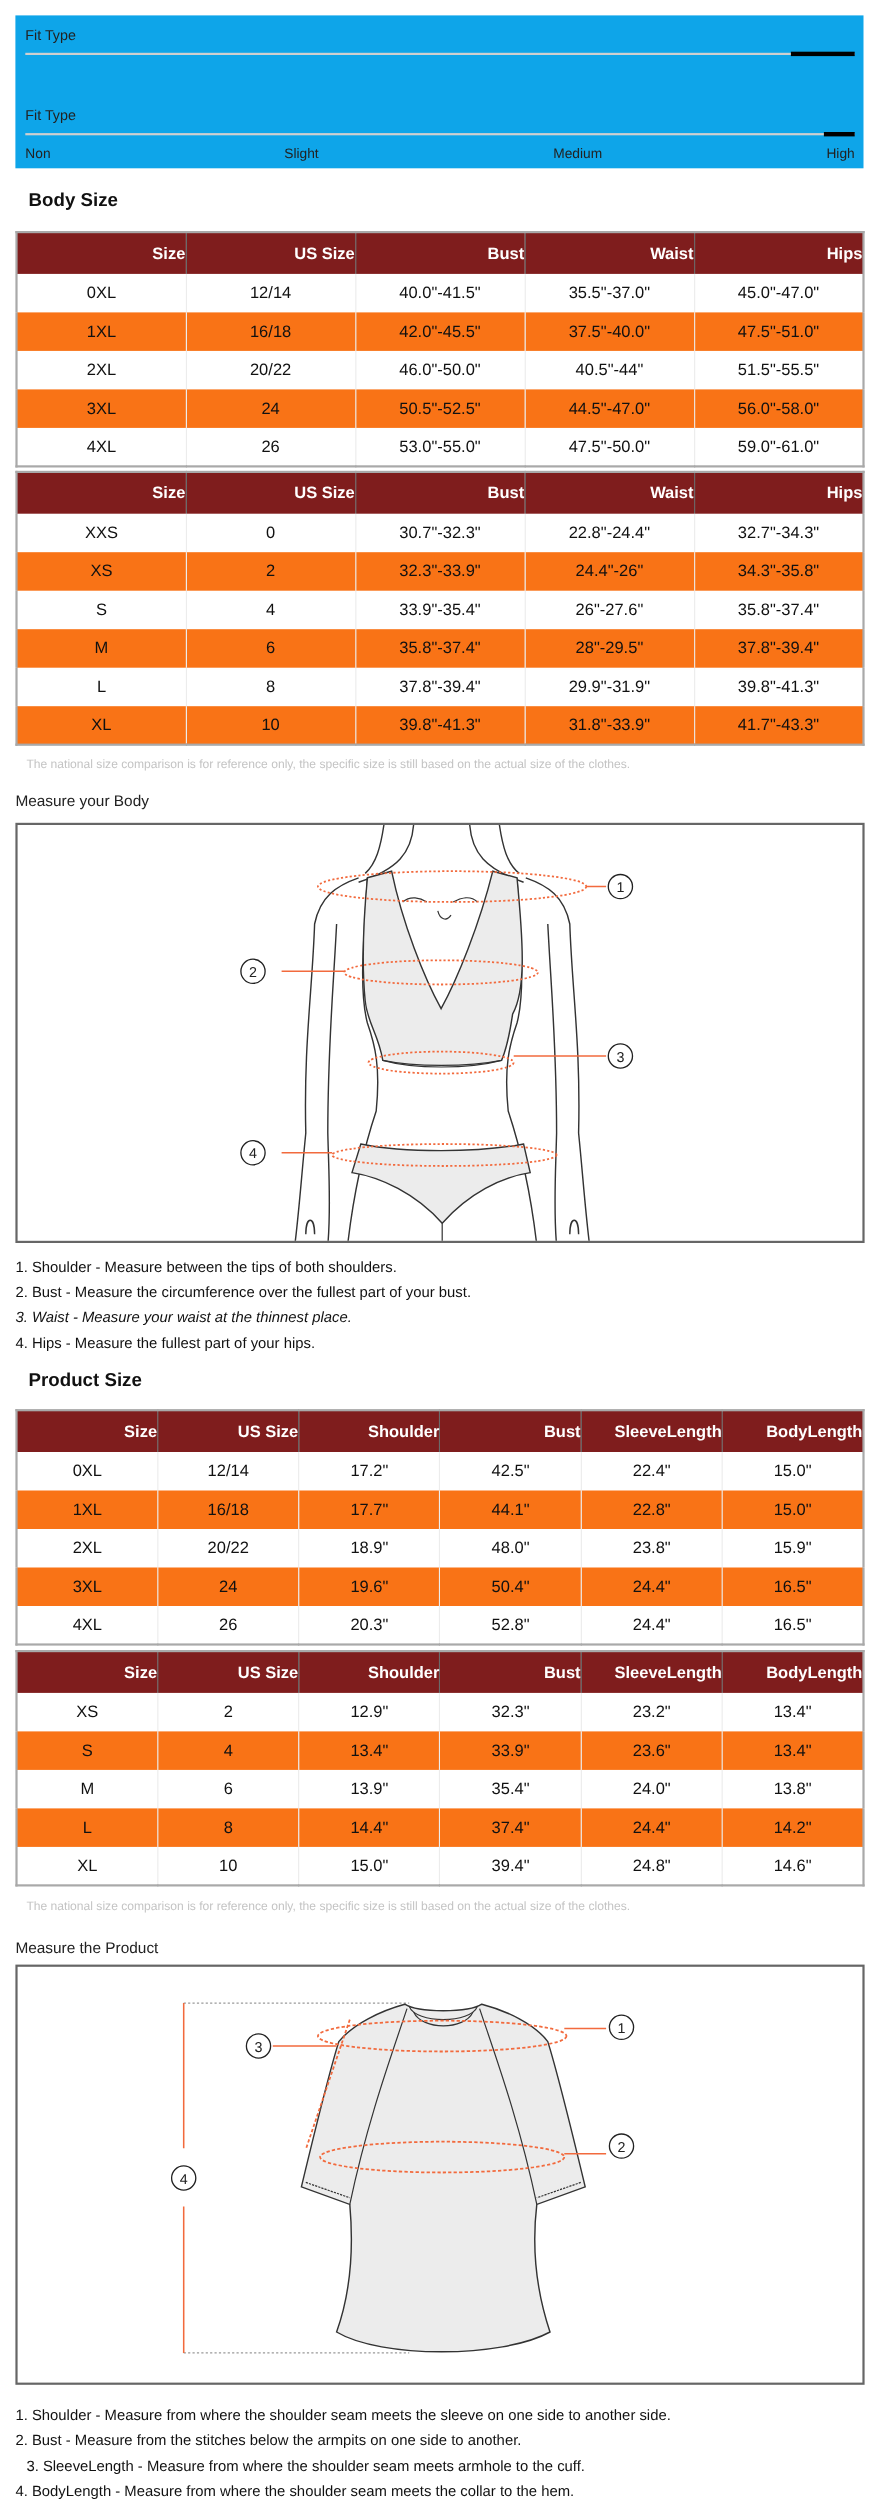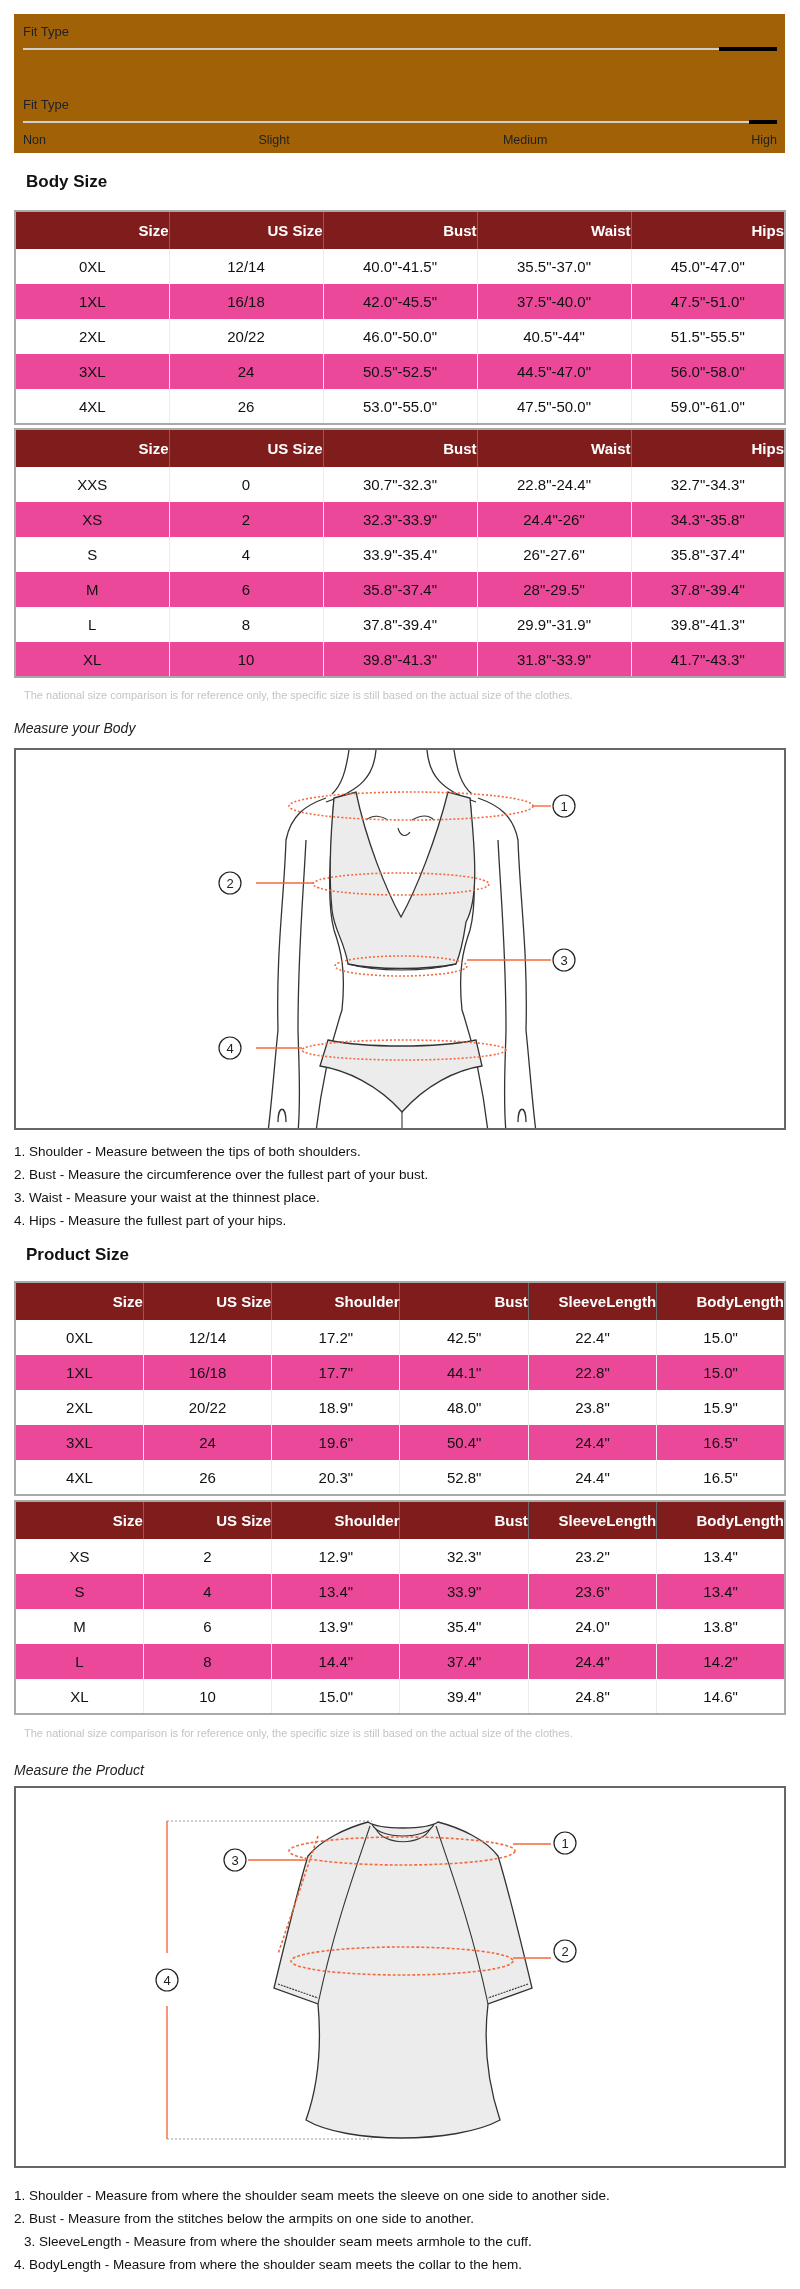--- a/index.html
+++ b/index.html
@@ -1,41 +1,41 @@
 <!DOCTYPE html>
 <html><head>
 <meta charset="utf-8">
 <style>
   * { box-sizing: border-box; margin: 0; padding: 0; }
   html, body { width: 800px; background: #ffffff; }
   body { position: relative; height: 2289px; font-family: "Liberation Sans", sans-serif; color: #111; overflow: hidden; }
 
   
-  .fit-panel { position: absolute; left: 14px; top: 14px; width: 771px; height: 139px; background: #a16207; }
+  .fit-panel { position: absolute; left: 14px; top: 14px; width: 771px; height: 139px; background: #0ea5e9; }
   .fit-row { position: absolute; left: 9px; right: 8px; height: 70px; }
   .fit-row.r1 { top: 4px; }
   .fit-row.r2 { top: 77px; }
   .fit-title { position: absolute; left: 0; top: 6px; font-size: 13px; color: #222; }
   .fit-track { position: absolute; left: 0; right: 0; top: 30px; height: 2px; background: #cfcfcf; }
   .fit-marker { position: absolute; top: 29px; height: 4px; background: #000; right: 0; }
   .fit-labels { position: absolute; left: 0; right: 0; top: 42px; height: 18px; font-size: 12.5px; color: #222; }
   .fit-labels span { position: absolute; top: 0; white-space: nowrap; }
 
   .section-title { position: absolute; left: 26px; font-size: 17px; font-weight: bold; color: #111; }
 
   
   table.size-table { position: absolute; left: 14px; width: 772px; border-collapse: collapse; border: 2px solid #a9a9a9; table-layout: fixed; }
   table.size-table th { background: #7f1d1d; color: #fff; font-weight: bold; font-size: 15px; height: 38px; text-align: right; border-right: 1px solid #6a6a6a; }
   table.size-table th:last-child { border-right: none; }
   table.size-table td { font-size: 15px; text-align: center; height: 35px; color: #111; border-right: 1px solid #ececec; }
   table.size-table td:last-child { border-right: none; }
-  table.size-table tr.alt td { background: #ec4899; }
+  table.size-table tr.alt td { background: #f97316; }
 
   .note { position: absolute; left: 24px; font-size: 11px; color: #c4c4c4; white-space: nowrap; }
-  .measure-heading { position: absolute; left: 14px; font-size: 14px; font-style: italic; color: #222; }
+  .measure-heading { position: absolute; left: 14px; font-size: 14px; color: #222; }
 
   .diagram-box { position: absolute; left: 14px; width: 772px; border: 2px solid #666; background: #fff; overflow: hidden; }
   .diagram-box svg { position: absolute; left: 0; top: 0; }
 
   .desc { position: absolute; left: 14px; font-size: 13.5px; color: #111; white-space: nowrap; line-height: 18px; }
 </style>
 </head>
 <body>
 
 <div class="fit-panel">
@@ -226,21 +226,21 @@
       <text x="548" y="61">1</text>
       <text x="214" y="138">2</text>
       <text x="548" y="215">3</text>
       <text x="214" y="303">4</text>
     </g>
   </svg>
 </div>
 
 <div class="desc" style="top:1143px;text-align:center;">1. Shoulder - Measure between the tips of both shoulders.</div>
 <div class="desc" style="top:1166px;">2. Bust - Measure the circumference over the fullest part of your bust.</div>
-<div class="desc" style="top:1189px;">3. Waist - Measure your waist at the thinnest place.</div>
+<div class="desc" style="top:1189px;font-style:italic;">3. Waist - Measure your waist at the thinnest place.</div>
 <div class="desc" style="top:1212px;">4. Hips - Measure the fullest part of your hips.</div>
 
 <div class="section-title" style="top:1245px;">Product Size</div>
 
 <table class="size-table" style="top:1281px;">
   <thead>
     <tr>
       <th>Size</th>
       <th>US Size</th>
       <th>Shoulder</th>

